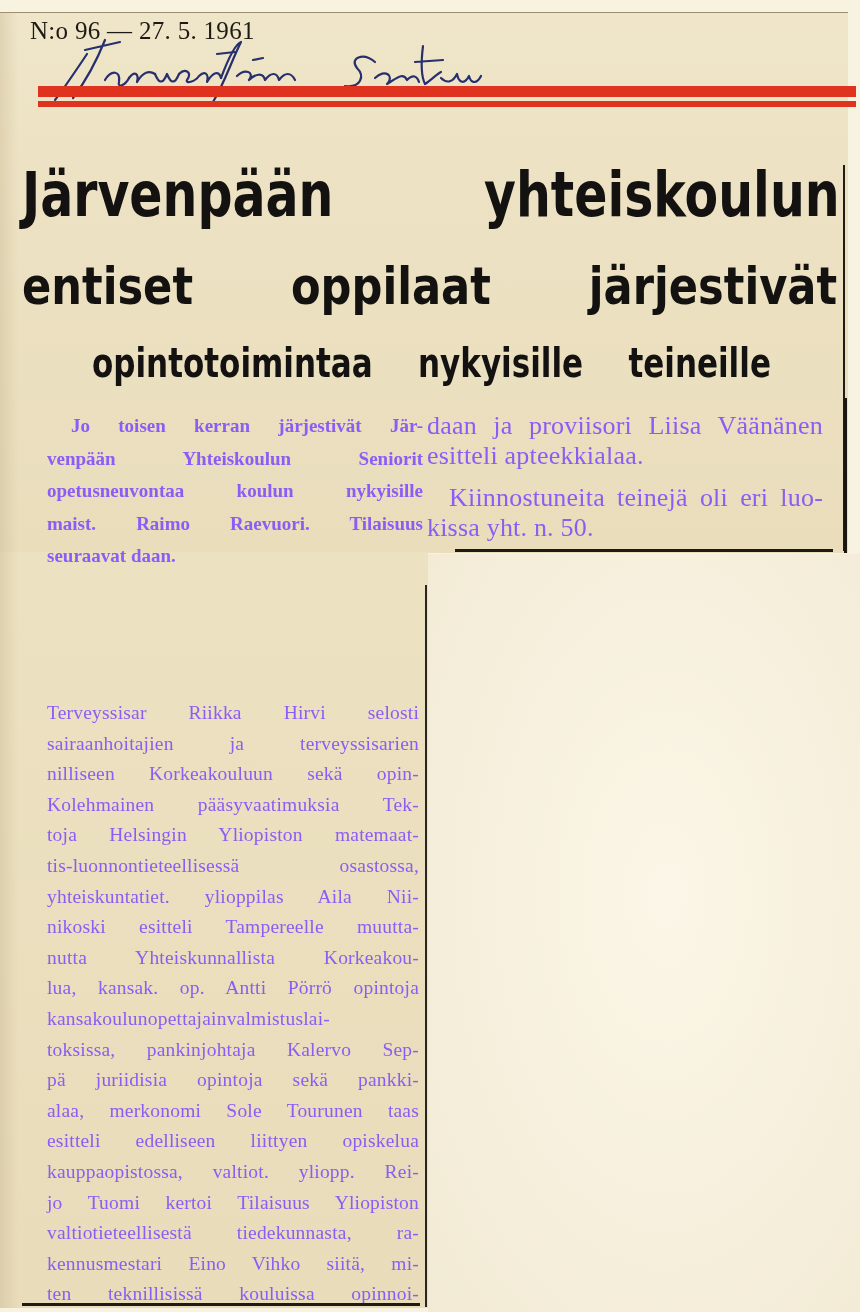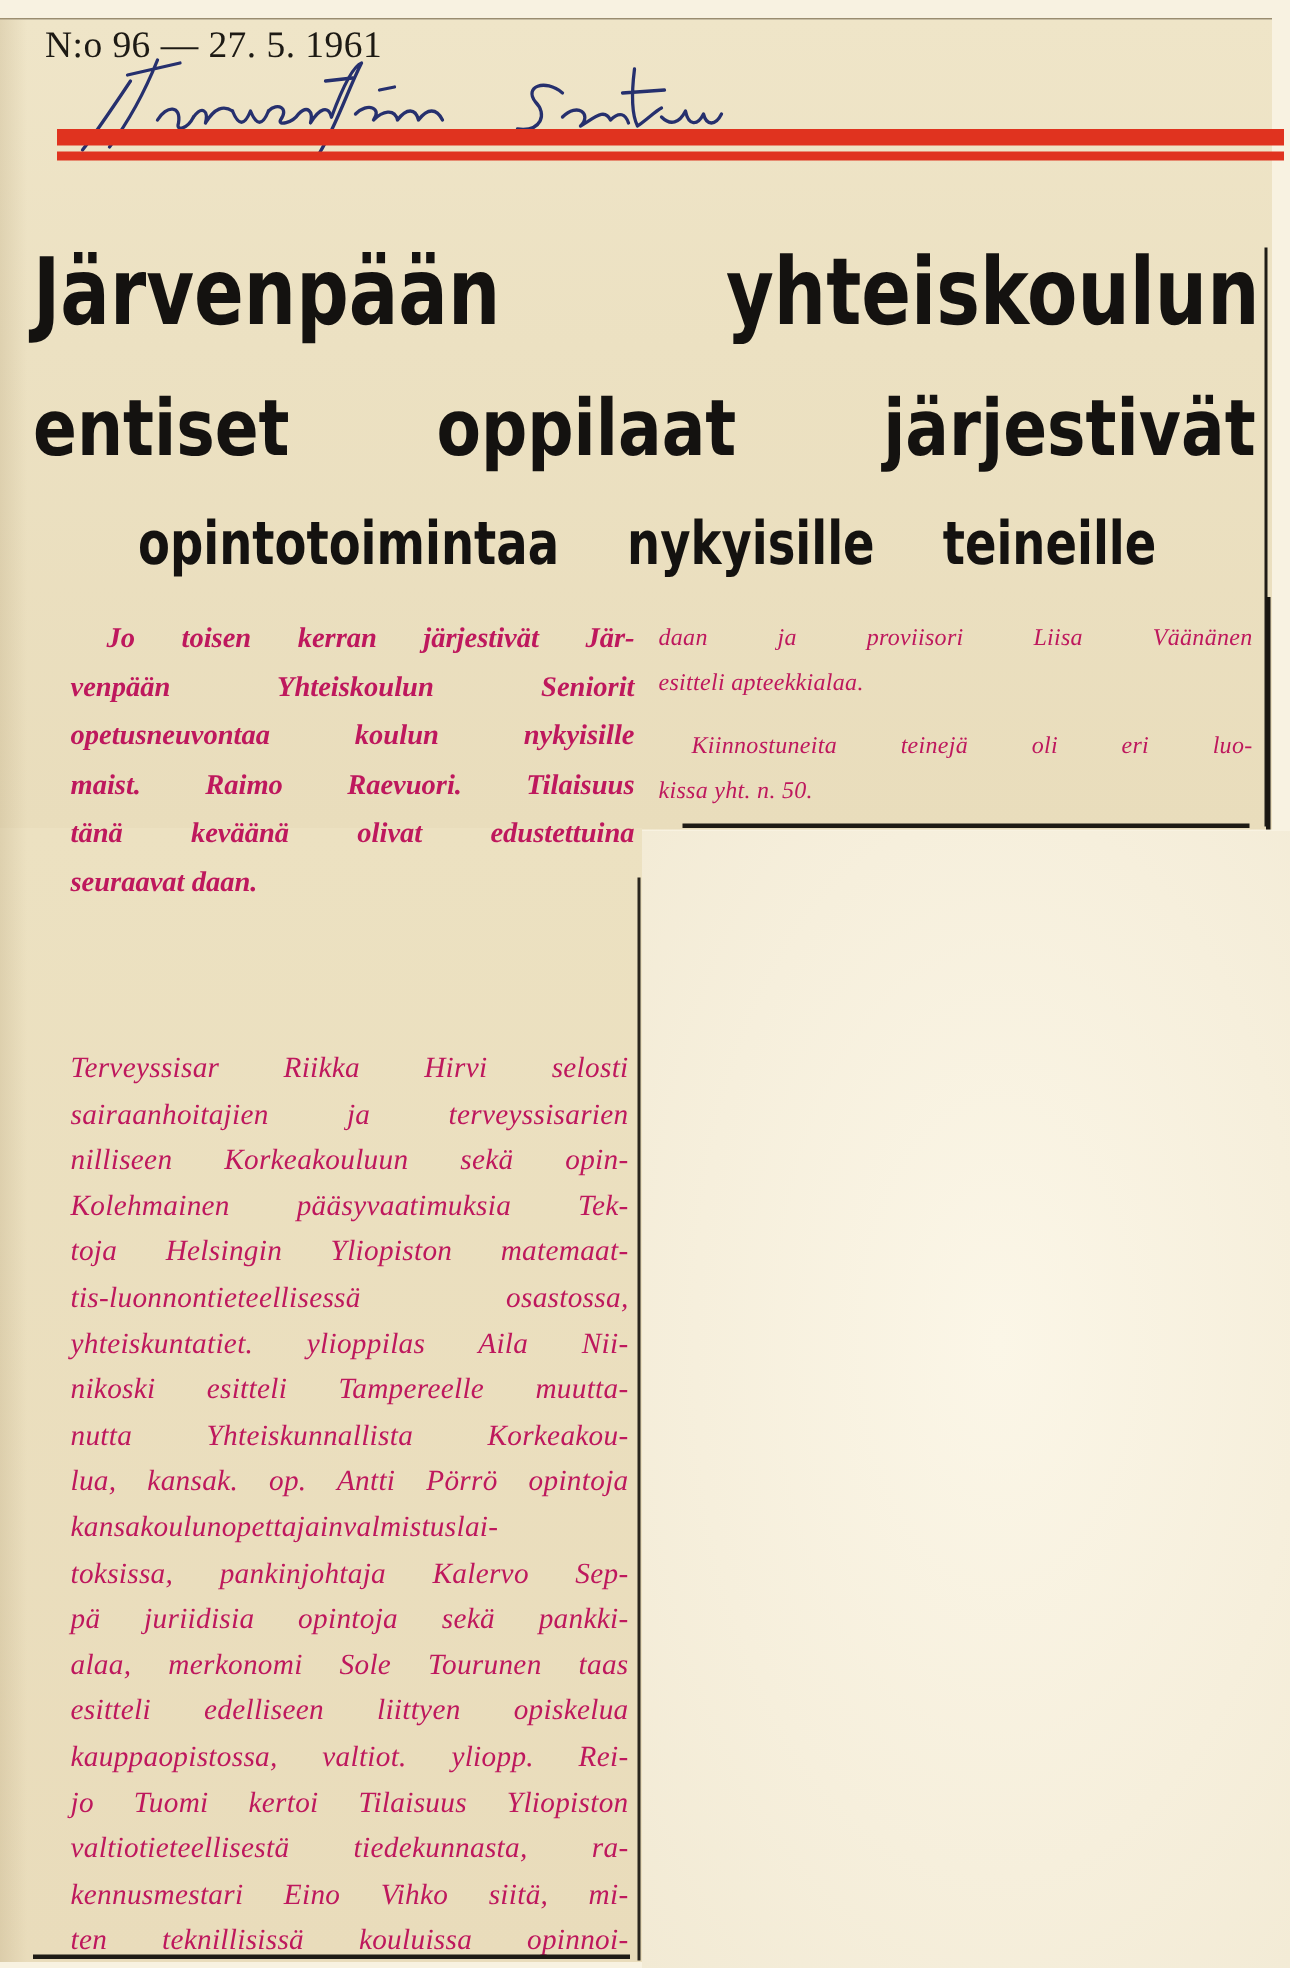--- a/index.html
+++ b/index.html
@@ -44,30 +44,30 @@
   }
   .headline {
     position: absolute; left: 22px; width: 820px; text-align: center;
     font-family: "DejaVu Sans", sans-serif; font-weight: bold; color: #141210;
     transform-origin: left top; white-space: nowrap;
   }
   .h1 { top: 158px; font-size: 62px; transform: scaleX(0.79); width: 1035px; text-align: justify; text-align-last: justify; }
   .h2 { top: 256px; font-size: 52px; transform: scaleX(0.83); width: 982px; text-align: justify; text-align-last: justify; }
   .h3 { top: 340px; left: 92px; font-size: 40px; transform: scaleX(0.775); width: 876px; text-align: justify; text-align-last: justify; }
   .col {
-    position: absolute; font-family: "Liberation Serif", serif; color: #be185d; font-style: italic;
+    position: absolute; font-family: "Liberation Serif", serif; color: #8b5cf6;
   }
   .col .line {
     display: block; white-space: nowrap; text-align: justify; text-align-last: justify;
   }
   .lead { left: 47px; top: 410px; width: 376px; font-size: 19px; font-weight: bold; line-height: 32.6px; }
   .lead .line:first-child { padding-left: 24px; }
   .lead .line.last { text-align-last: left; }
   .body-left { left: 47px; top: 698px; width: 372px; font-size: 19.5px; line-height: 30.6px; letter-spacing: 0.2px; }
-  .body-right { left: 439px; top: 411px; width: 396px; font-size: 16px; line-height: 30px; letter-spacing: 0.2px; }
+  .body-right { left: 427px; top: 411px; width: 396px; font-size: 26px; line-height: 30px; letter-spacing: 0.2px; }
   .body-right .line.last { text-align-last: left; }
   .body-right .line.indent { padding-left: 22px; }
   .body-right .para2 { margin-top: 12px; }
   .col-rule-left {
     position: absolute; left: 425px; top: 585px; width: 1.5px; height: 722px; background: #2a261e;
   }
   .col-rule-right-short {
     position: absolute; left: 844px; top: 398px; width: 3px; height: 155px; background: #1a1712;
   }
   .bottom-rule-right {
@@ -117,21 +117,20 @@
 <div class="headline h2">entiset oppilaat järjestivät</div>
 <div class="headline h3">opintotoimintaa nykyisille teineille</div>
 
 <div class="right-rule"></div>
 
 <div class="col lead">
   <span class="line">Jo toisen kerran järjestivät Jär-</span>
   <span class="line">venpään Yhteiskoulun Seniorit</span>
   <span class="line">opetusneuvontaa koulun nykyisille</span>
   <span class="line">maist. Raimo Raevuori. Tilaisuus</span>
-  <span class="line">tänä keväänä olivat edustettuina</span>
   <span class="line last">seuraavat daan.</span>
 </div>
 
 <div class="col body-left">
   <span class="line" style="padding-left:0;">Terveyssisar Riikka Hirvi selosti</span>
   <span class="line">sairaanhoitajien ja terveyssisarien</span>
   <span class="line">nilliseen Korkeakouluun sekä opin-</span>
   <span class="line">Kolehmainen pääsyvaatimuksia Tek-</span>
   <span class="line">toja Helsingin Yliopiston matemaat-</span>
   <span class="line">tis-luonnontieteellisessä osastossa,</span>

